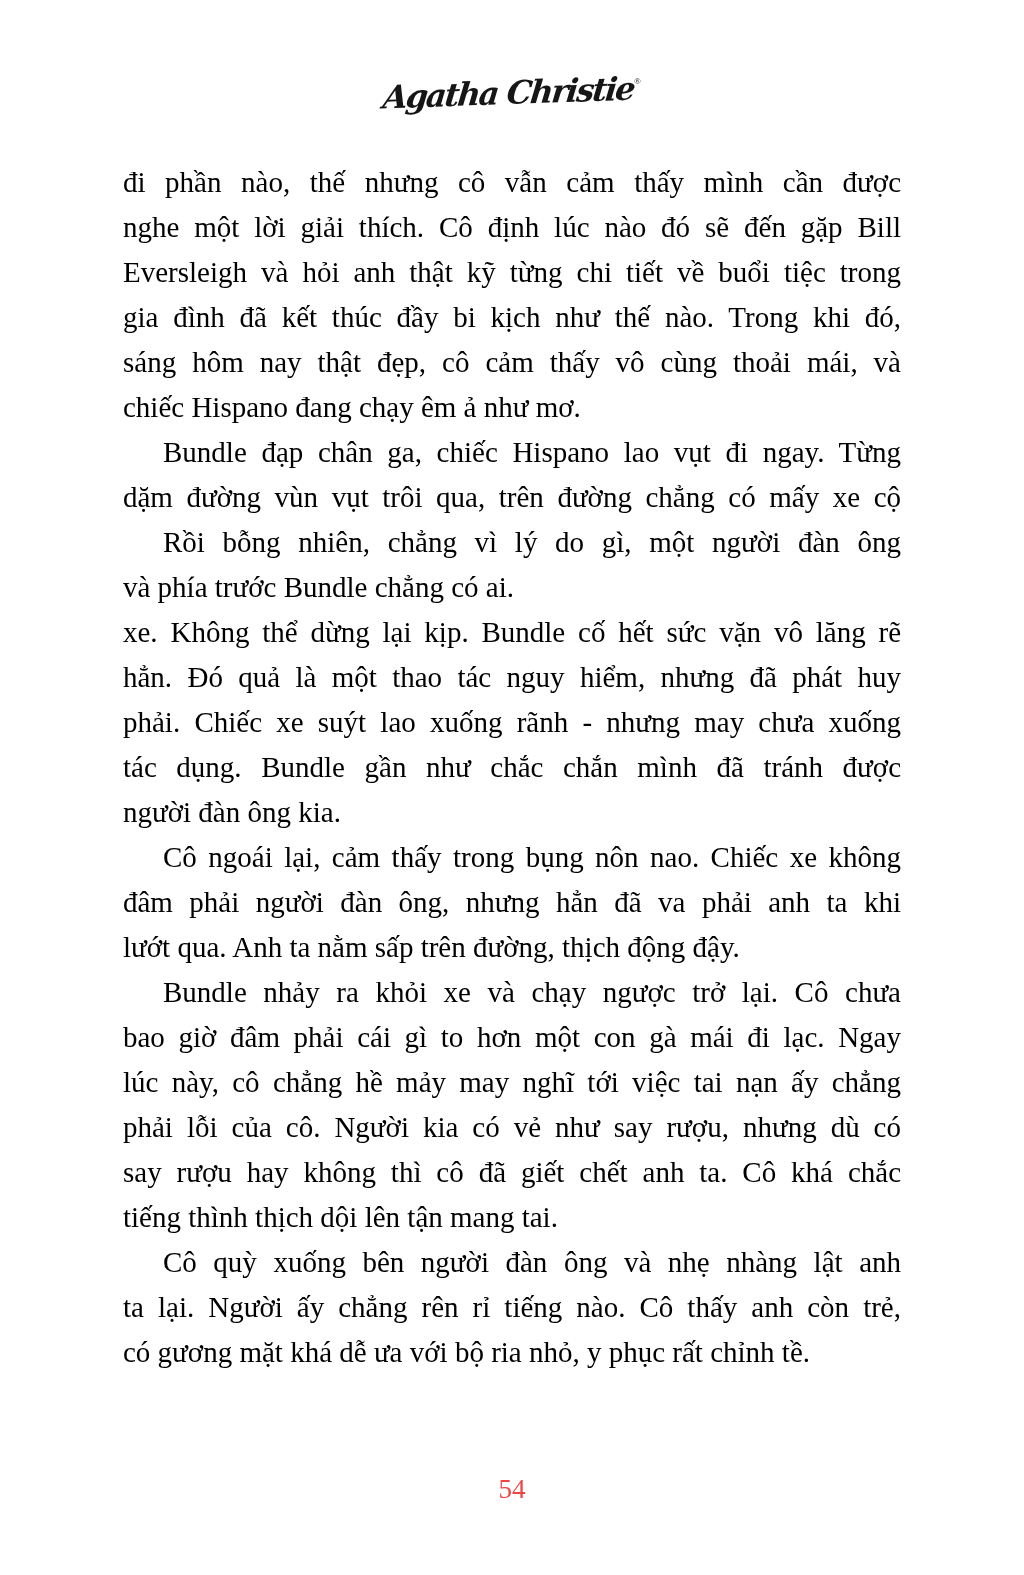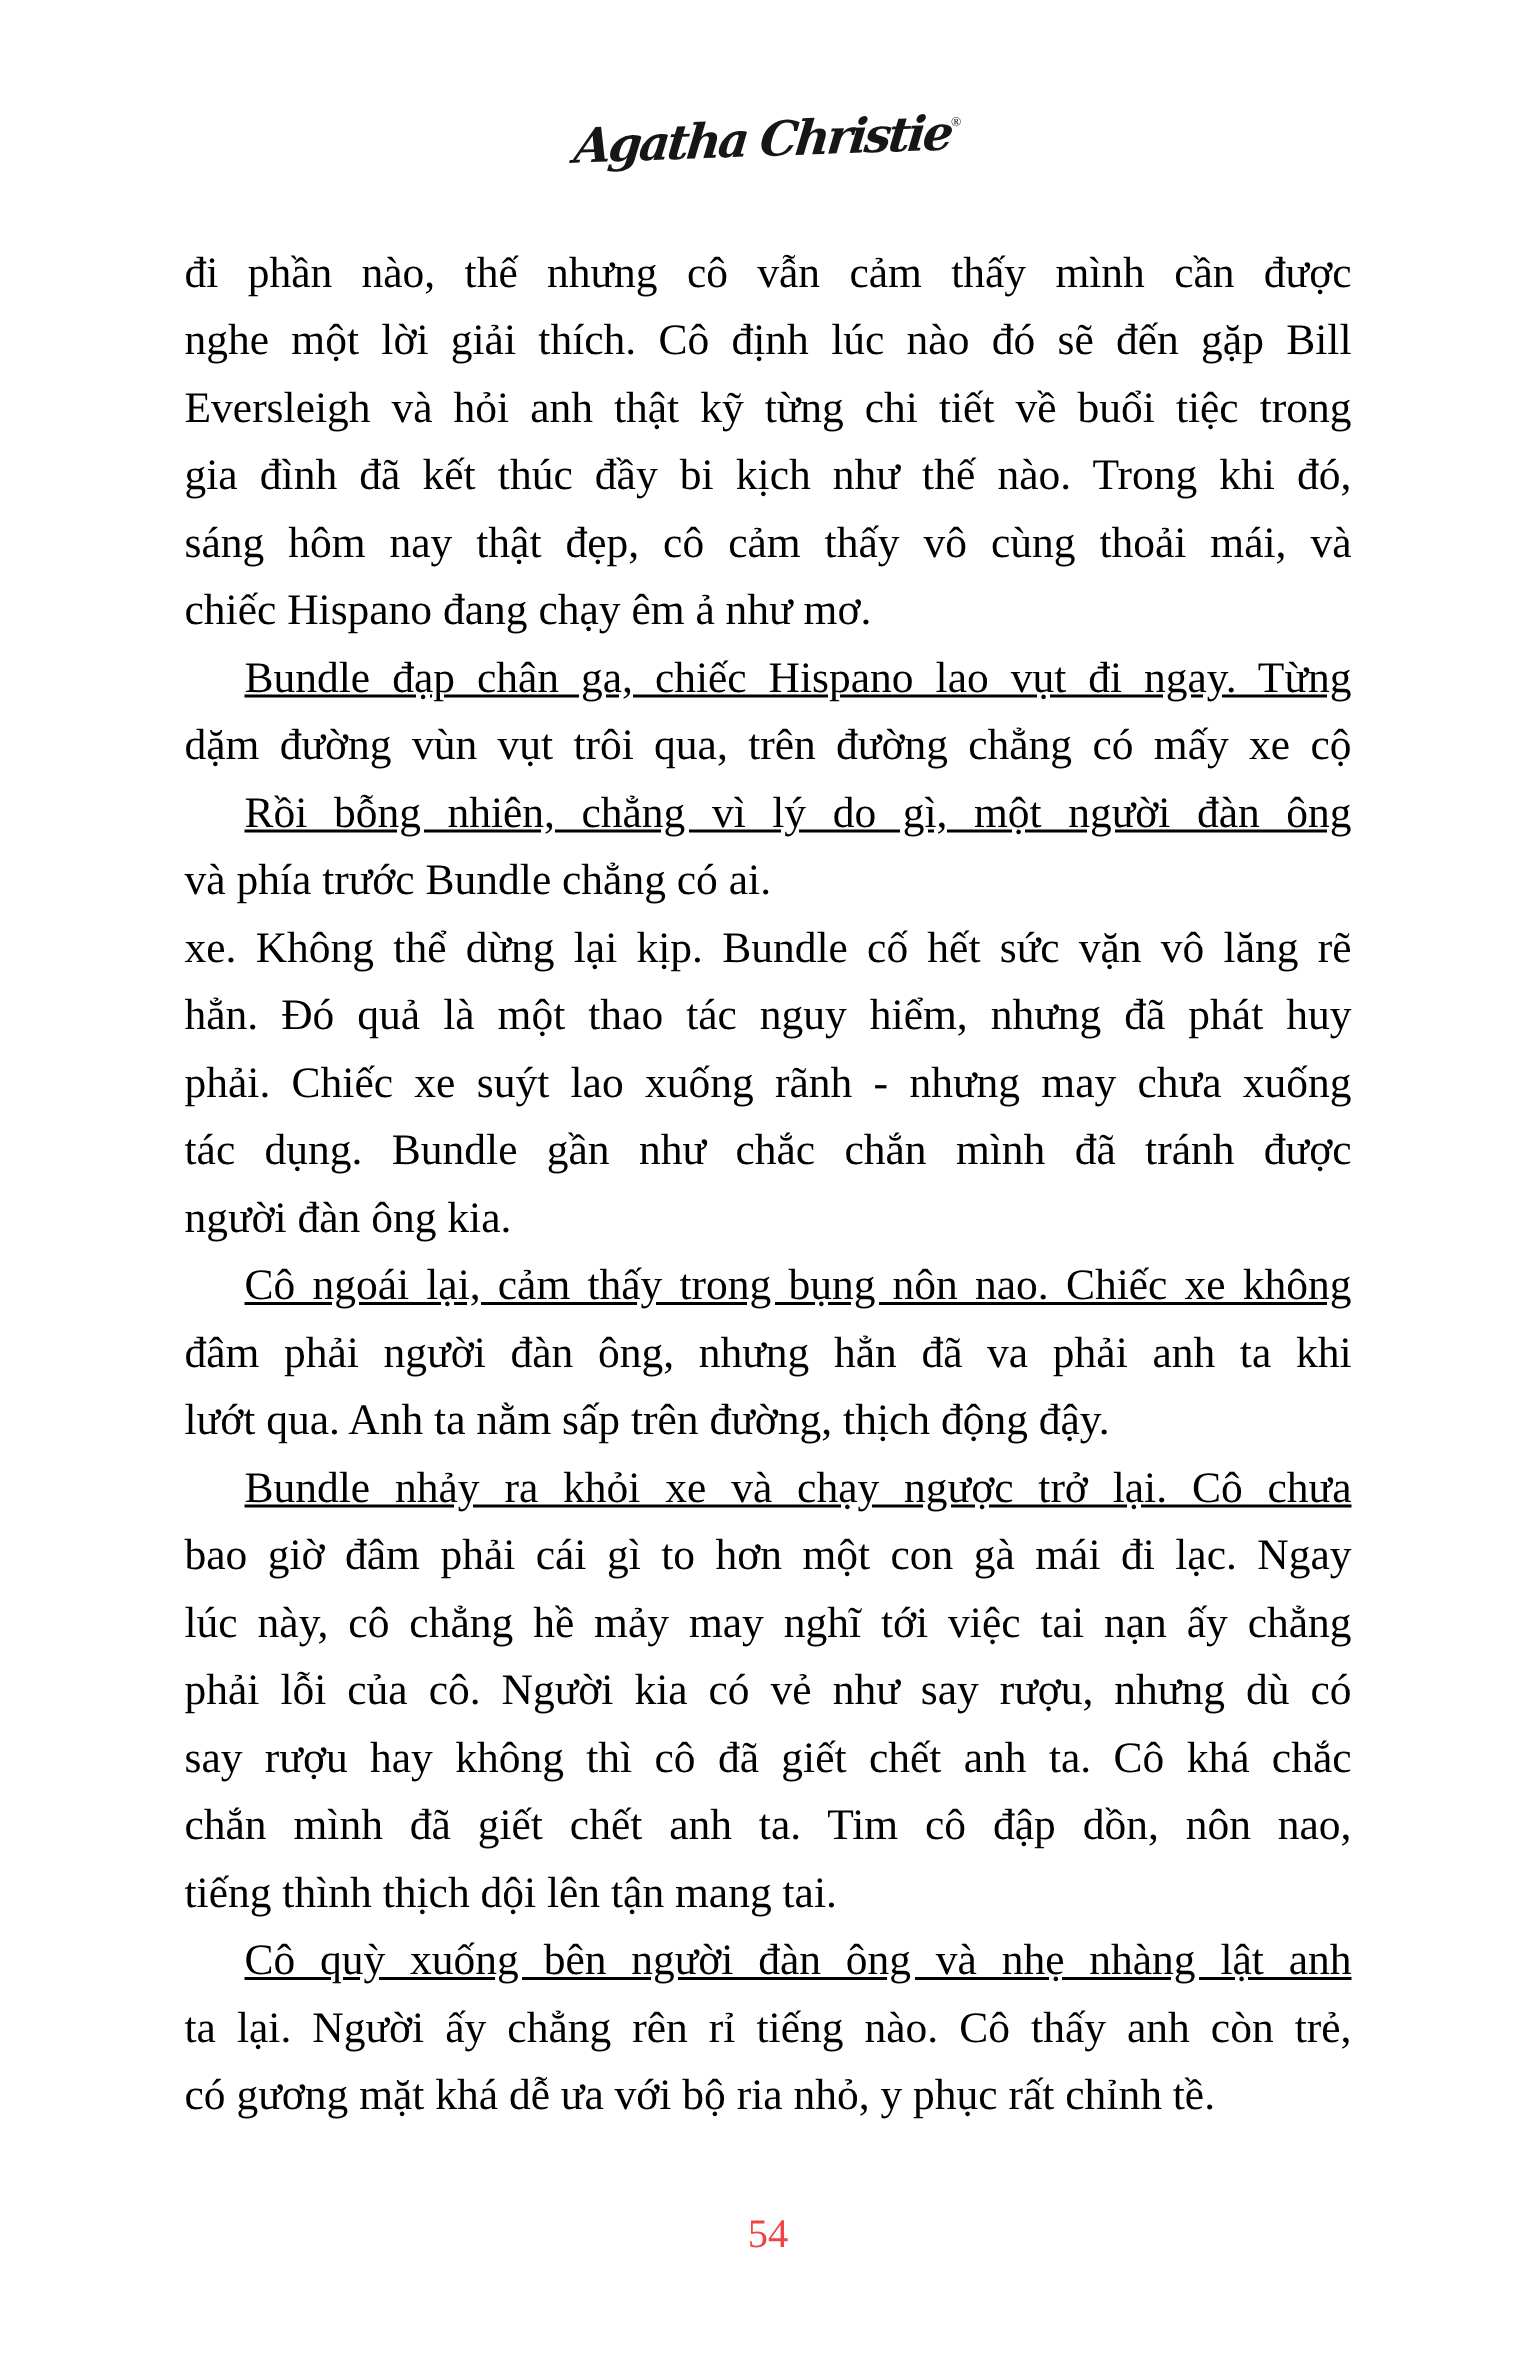--- a/index.html
+++ b/index.html
@@ -51,21 +51,20 @@
     line-height: 45px;
     text-align: justify;
     color: #000000;
     white-space: normal;
   }
   .line.just {
     text-align-last: justify;
   }
   .line.indent {
     text-indent: 40px;
-    text-decoration: underline;
   }
   .page-number {
     position: absolute;
     top: 1474px;
     left: 0;
     width: 100%;
     text-align: center;
     font-size: 27px;
     color: #ef4444;
   }
@@ -97,21 +96,20 @@
       <div class="line just">tác dụng. Bundle gần như chắc chắn mình đã tránh được</div>
       <div class="line">người đàn ông kia.</div>
       <div class="line just indent">Cô ngoái lại, cảm thấy trong bụng nôn nao. Chiếc xe không</div>
       <div class="line just">đâm phải người đàn ông, nhưng hẳn đã va phải anh ta khi</div>
       <div class="line">lướt qua. Anh ta nằm sấp trên đường, thịch động đậy.</div>
       <div class="line just indent">Bundle nhảy ra khỏi xe và chạy ngược trở lại. Cô chưa</div>
       <div class="line just">bao giờ đâm phải cái gì to hơn một con gà mái đi lạc. Ngay</div>
       <div class="line just">lúc này, cô chẳng hề mảy may nghĩ tới việc tai nạn ấy chẳng</div>
       <div class="line just">phải lỗi của cô. Người kia có vẻ như say rượu, nhưng dù có</div>
       <div class="line just">say rượu hay không thì cô đã giết chết anh ta. Cô khá chắc</div>
-      <div class="line just">chắn mình đã giết chết anh ta. Tim cô đập dồn, nôn nao,</div>
       <div class="line">tiếng thình thịch dội lên tận mang tai.</div>
       <div class="line just indent">Cô quỳ xuống bên người đàn ông và nhẹ nhàng lật anh</div>
       <div class="line just">ta lại. Người ấy chẳng rên rỉ tiếng nào. Cô thấy anh còn trẻ,</div>
       <div class="line">có gương mặt khá dễ ưa với bộ ria nhỏ, y phục rất chỉnh tề.</div>
     </div>
 
   <div class="page-number">54</div>
 
 </div>
 

